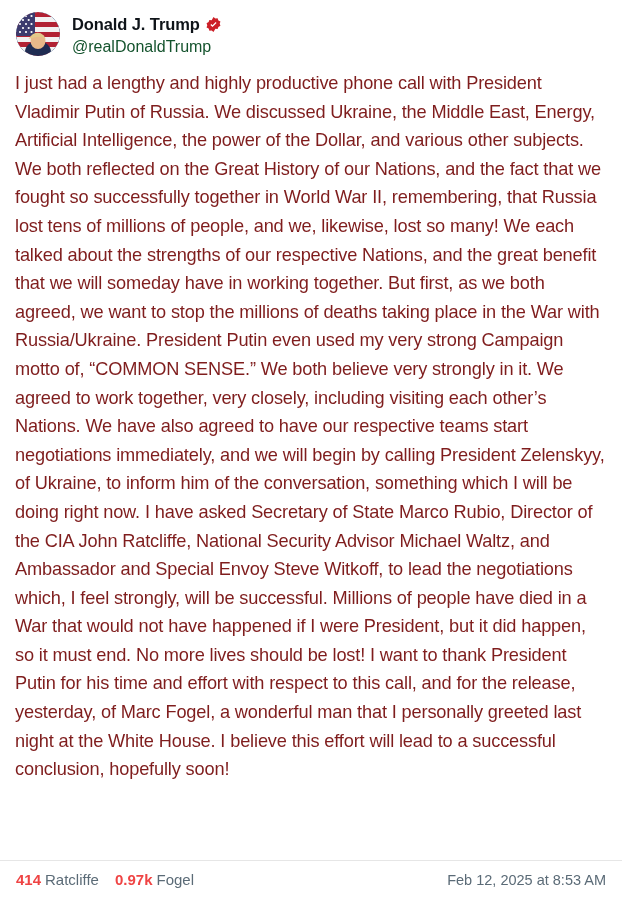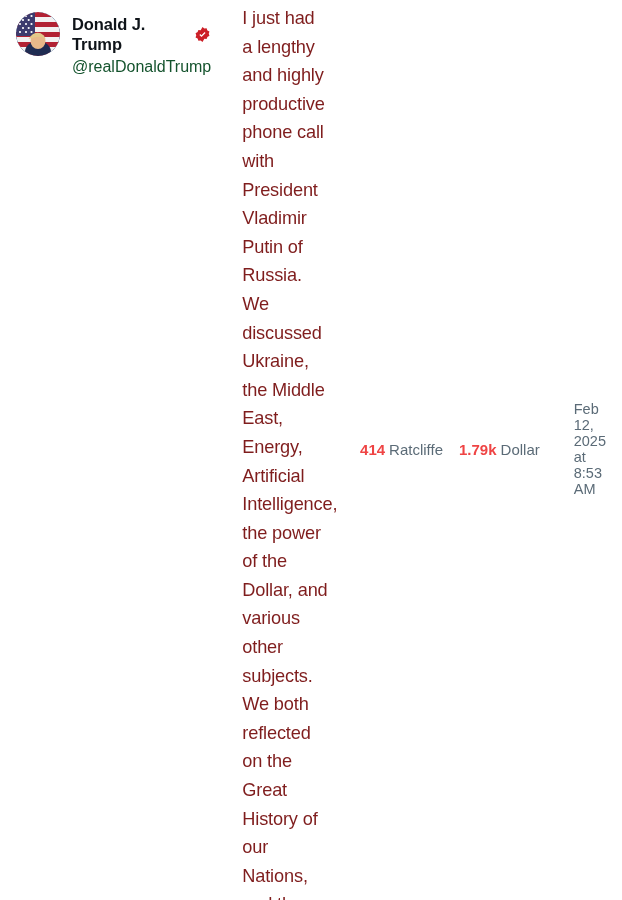--- a/index.html
+++ b/index.html
@@ -12,21 +12,21 @@
     height: 900px;
     font-family: "Liberation Sans", sans-serif;
     color: #0f1419;
     -webkit-font-smoothing: antialiased;
   }
   .post {
     width: 622px;
     height: 900px;
     box-sizing: border-box;
     display: flex;
-    flex-direction: row;
+    flex-direction: column;
     background: #fff;
     position: relative;
   }
   .post-header {
     display: flex;
     align-items: flex-start;
     padding: 12px 16px 8px 16px;
   }
   .avatar {
     width: 44px;
@@ -182,20 +182,20 @@
 
   <div class="divider"></div>
 
   <div class="post-footer">
     <div class="stats">
       <div class="stat-group">
         <span class="stat-num">414</span>
         <span class="stat-label">Ratcliffe</span>
       </div>
       <div class="stat-group">
-        <span class="stat-num">1.79k</span>
-        <span class="stat-label">Dollar</span>
+        <span class="stat-num">0.97k</span>
+        <span class="stat-label">Fogel</span>
       </div>
     </div>
     <div class="timestamp">Feb 12, 2025 at 8:53 AM</div>
   </div>
 
 </div>
 
 </body></html>

